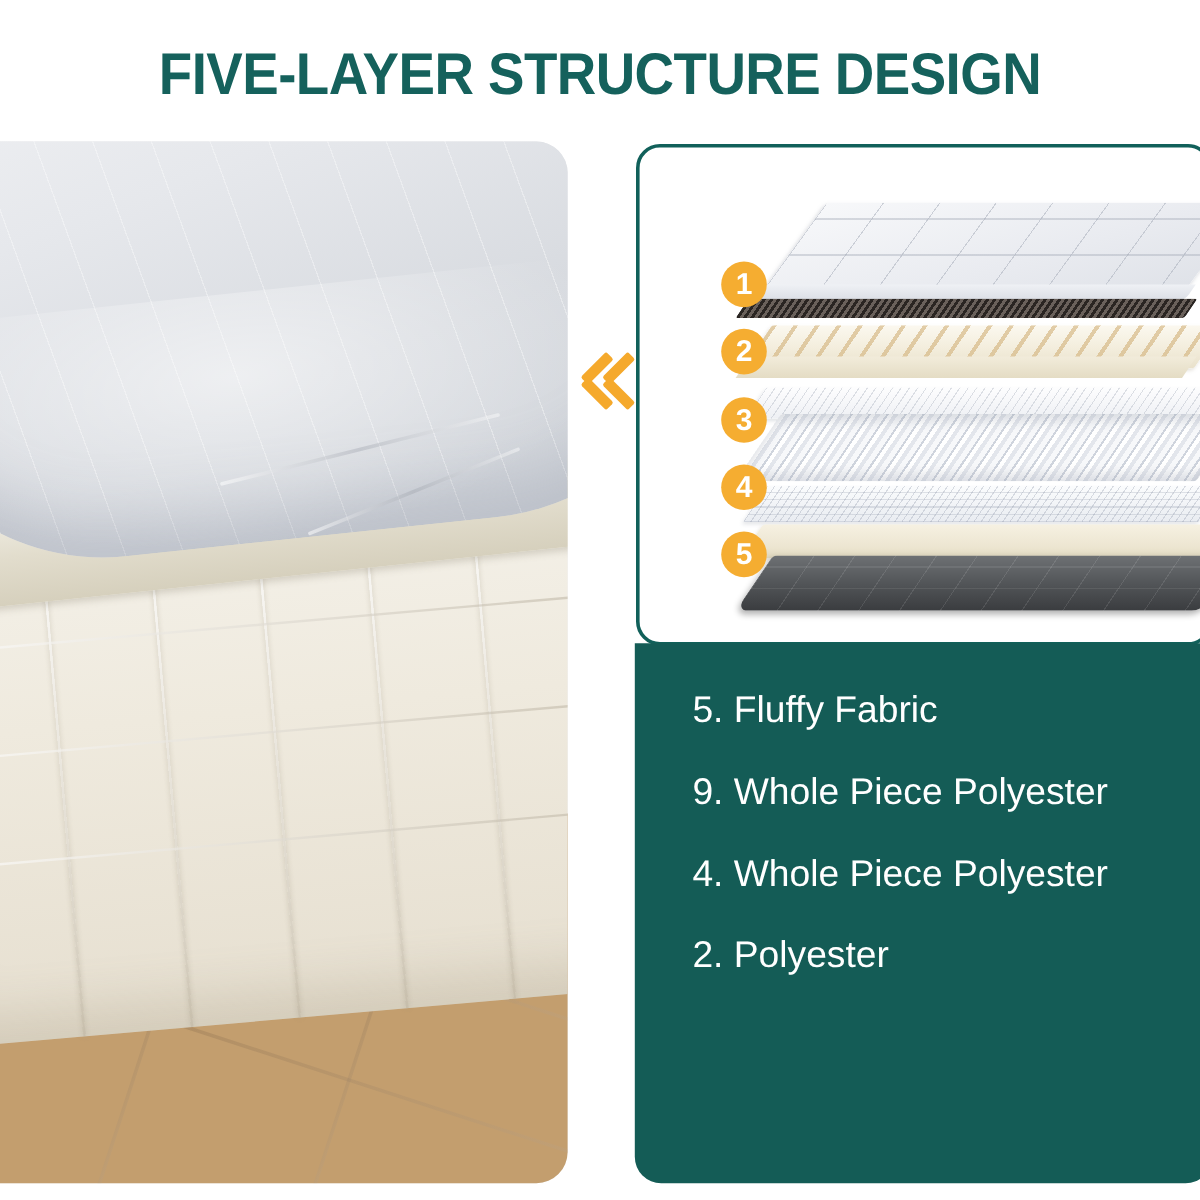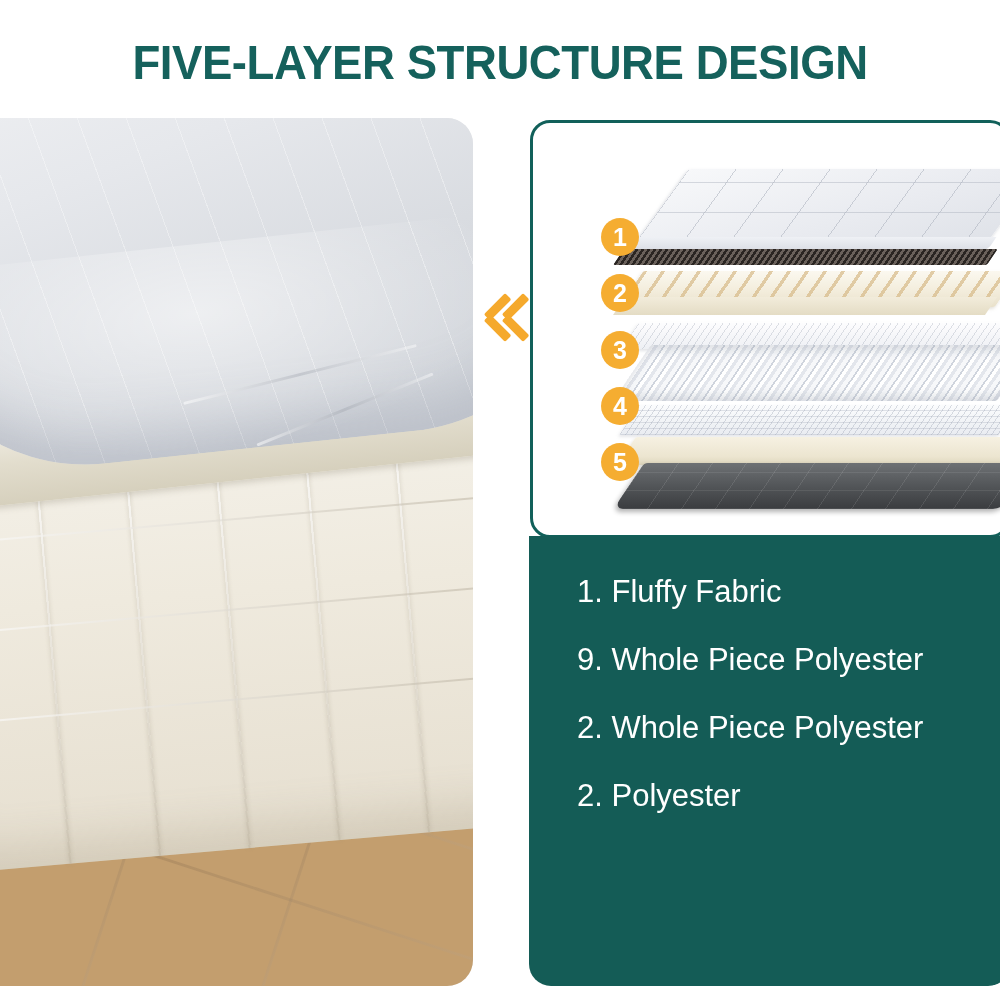--- a/index.html
+++ b/index.html
@@ -295,20 +295,20 @@
   </div>
 
   <div class="badge" style="left:601px;top:218px;">1</div>
   <div class="badge" style="left:601px;top:274px;">2</div>
   <div class="badge" style="left:601px;top:331px;">3</div>
   <div class="badge" style="left:601px;top:387px;">4</div>
   <div class="badge" style="left:601px;top:443px;">5</div>
 
   <div class="panel">
     <div class="list">
-      <div class="list-item">1. Fluffy Fabric</div>
+      <div class="list-item">5. Fluffy Fabric</div>
       <div class="list-item">9. Whole Piece Polyester</div>
-      <div class="list-item">2. Whole Piece Polyester</div>
+      <div class="list-item">4. Whole Piece Polyester</div>
       <div class="list-item">2. Polyester</div>
     </div>
   </div>
 
 </div>
 
 </body></html>

